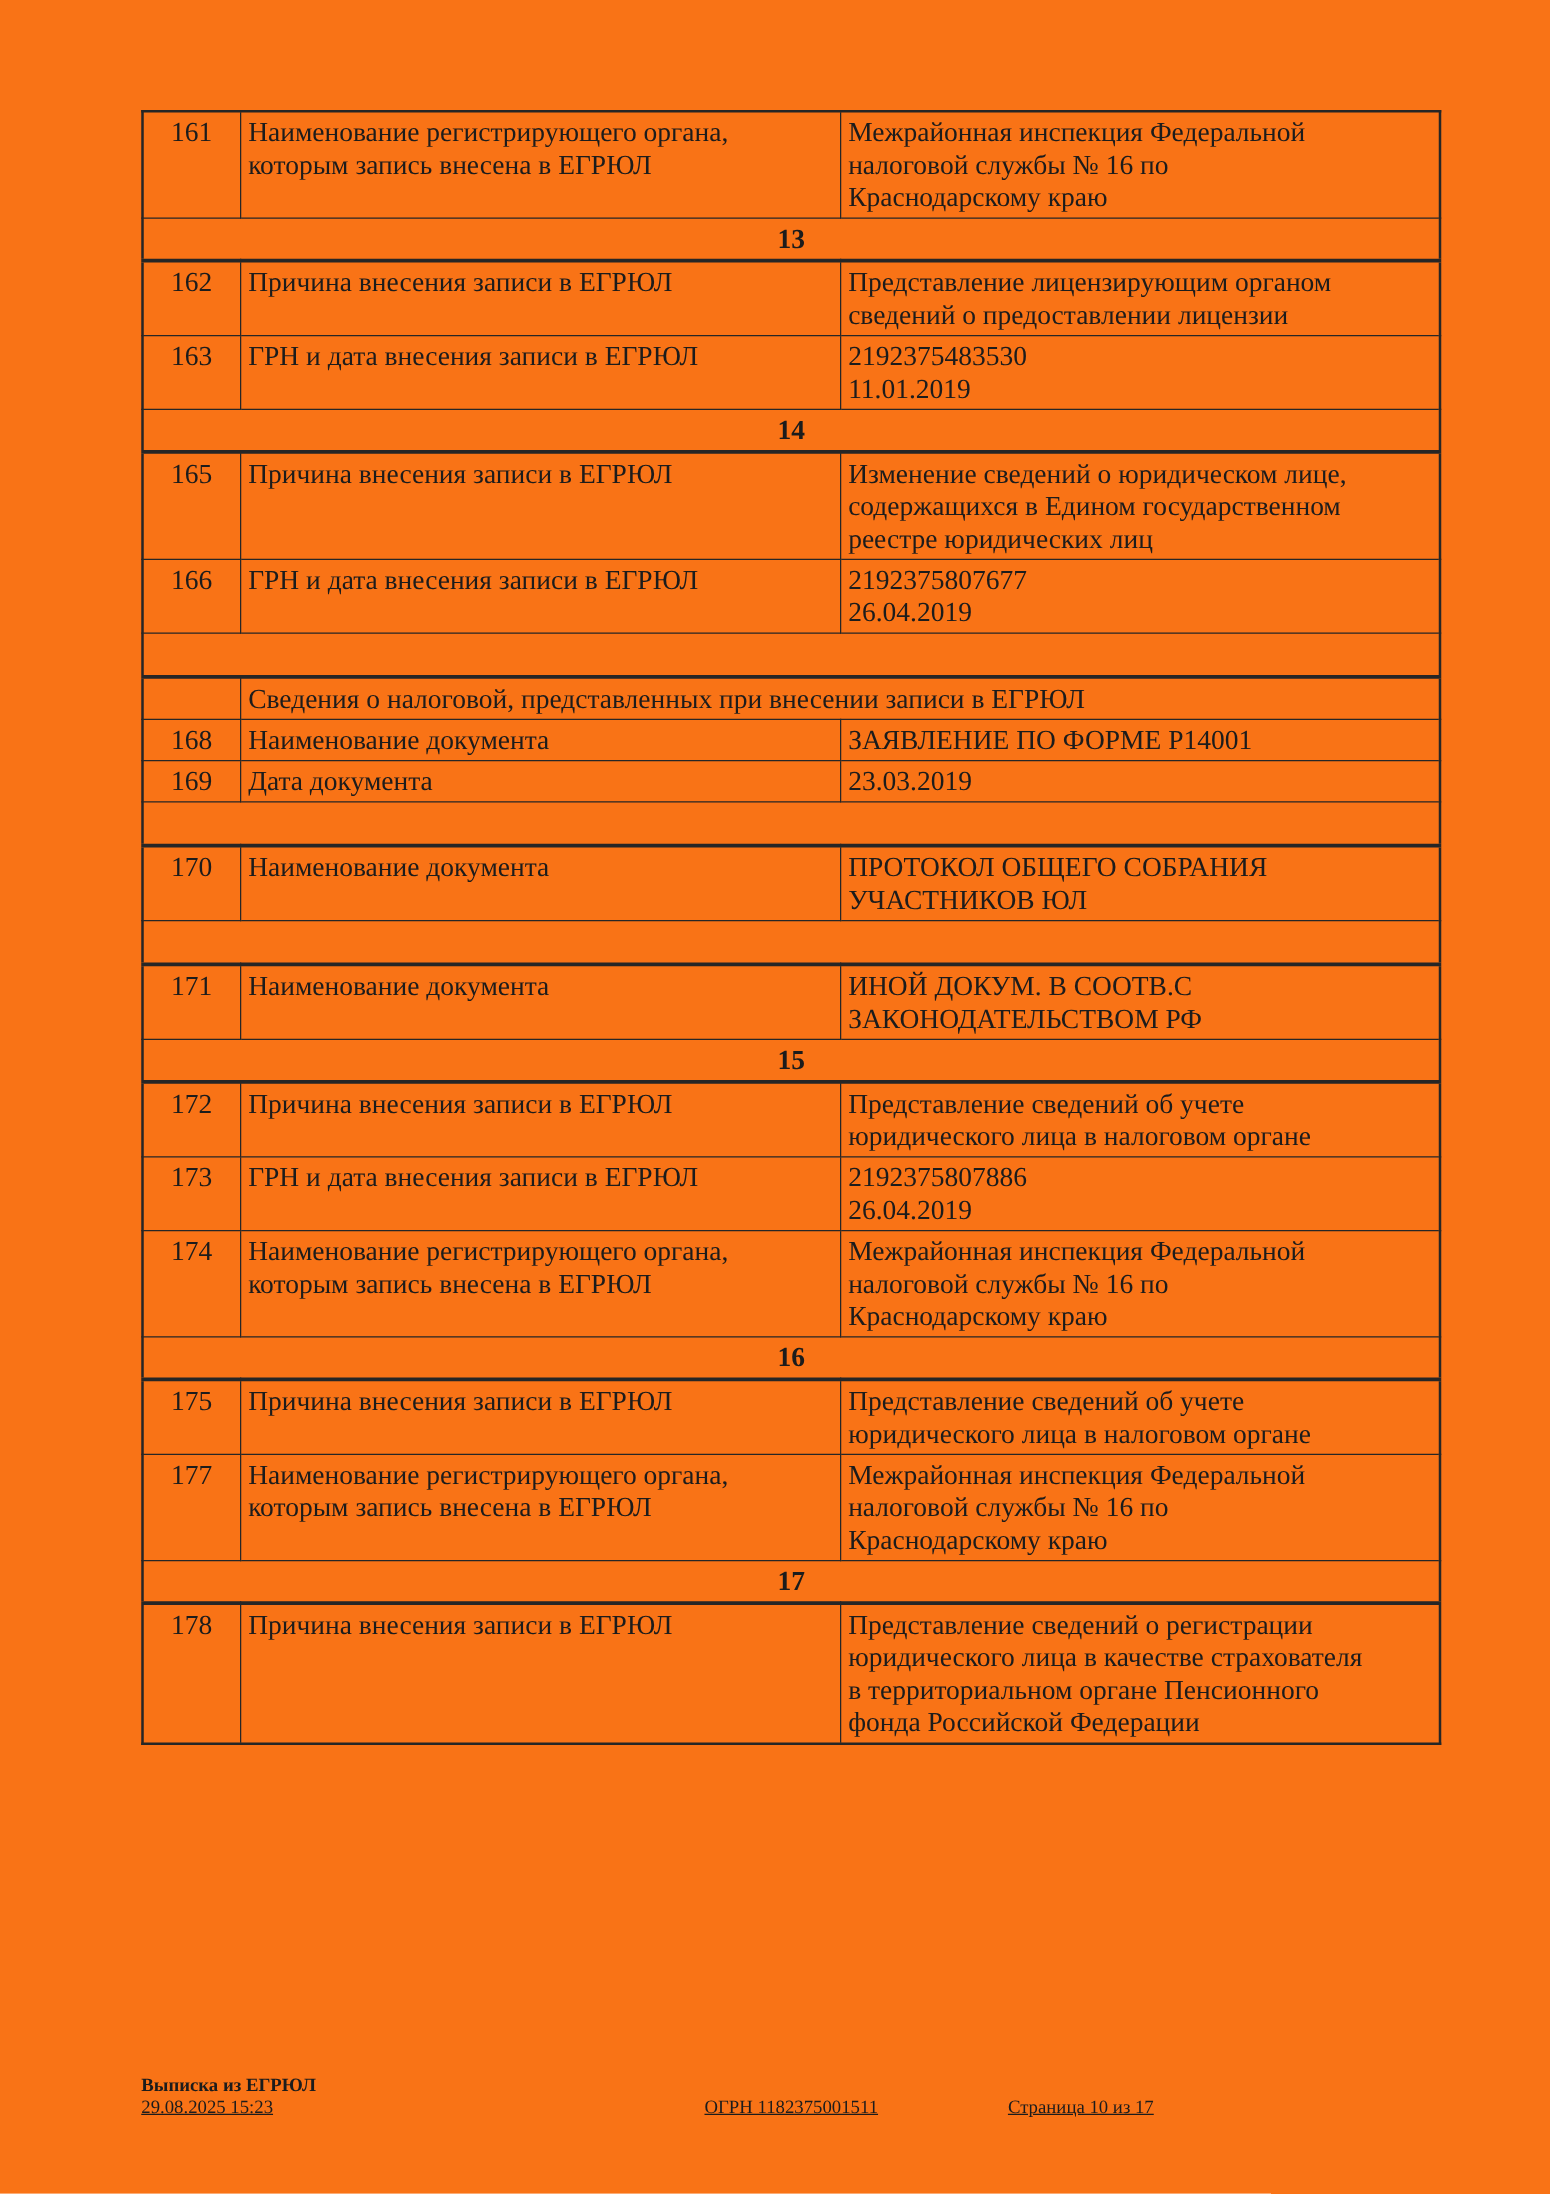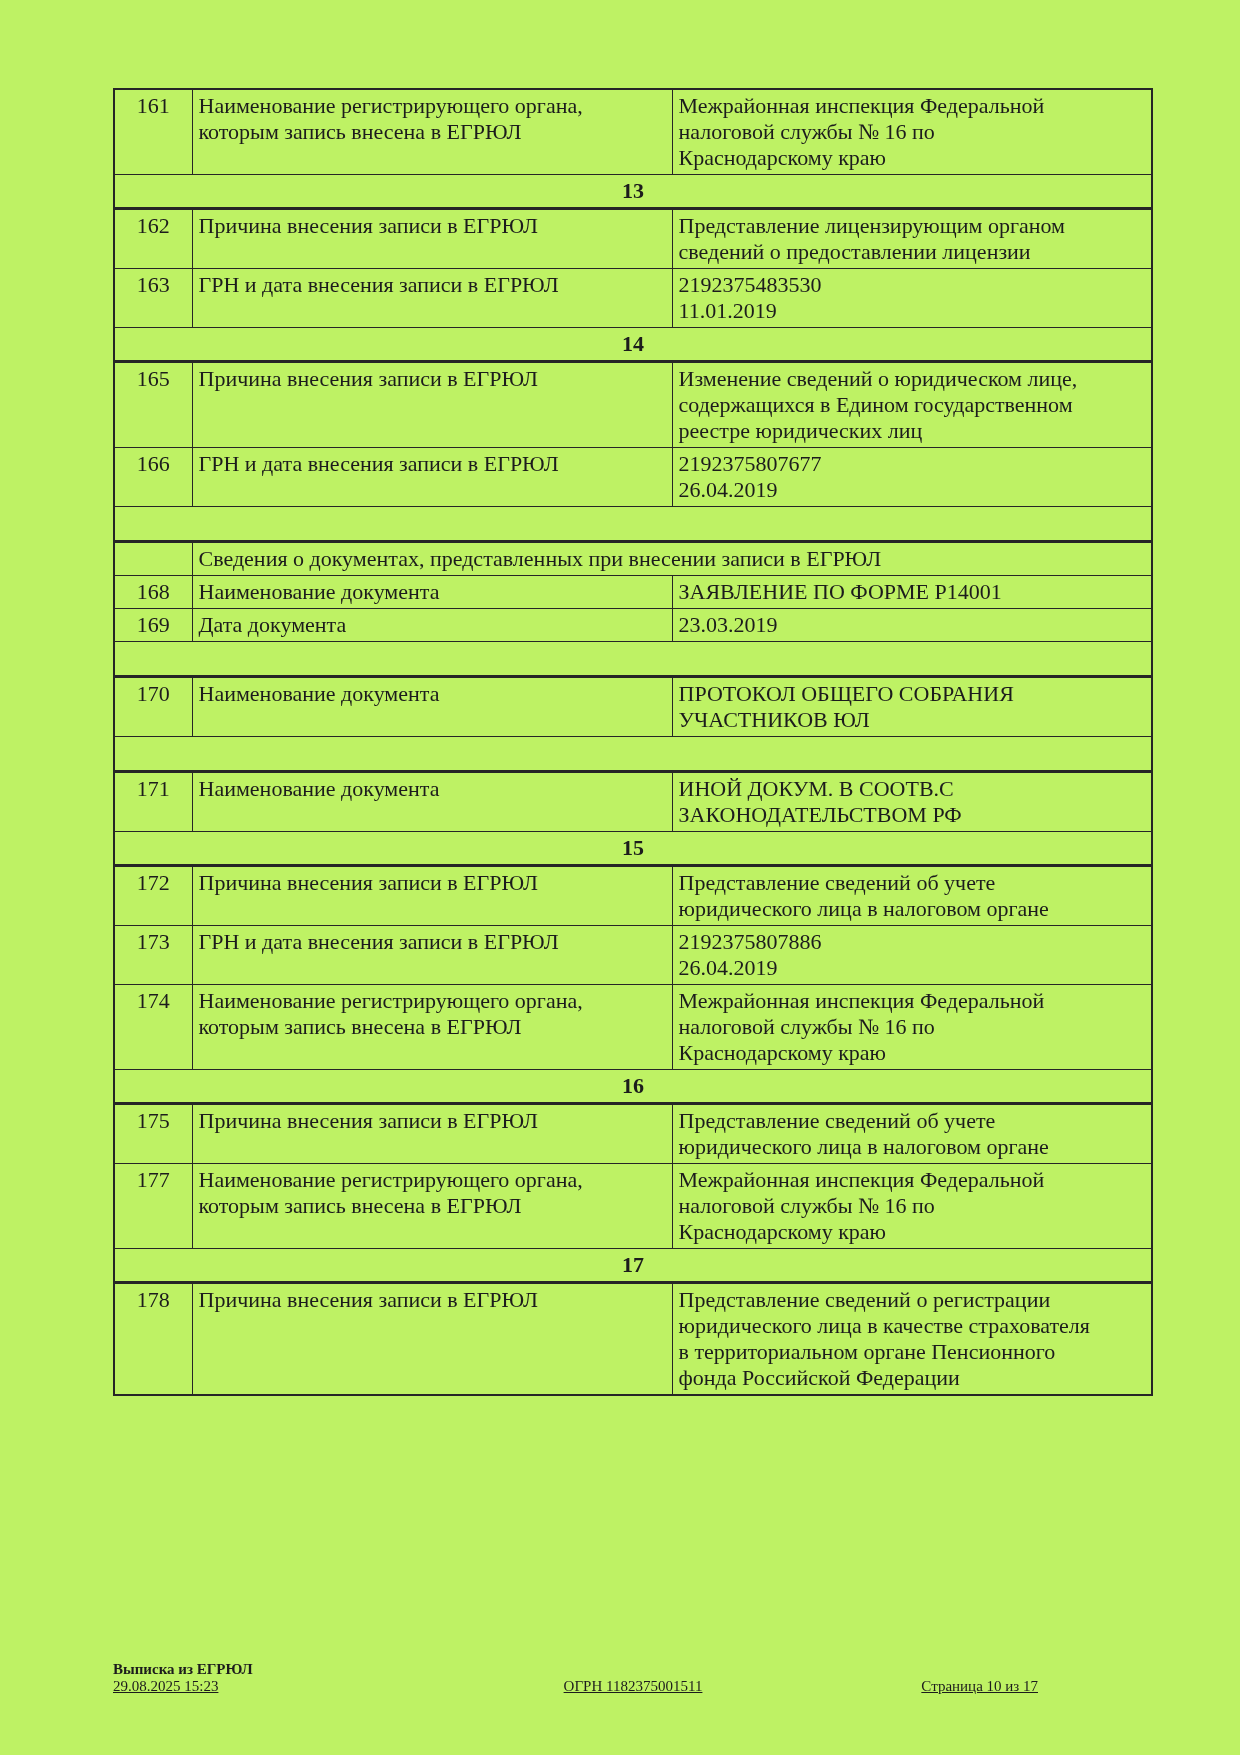--- a/index.html
+++ b/index.html
@@ -1,20 +1,20 @@
 <!DOCTYPE html>
 <html><head>
 <meta charset="utf-8">
 <style>
   html, body { margin: 0; padding: 0; background: #ffffff; }
   .page {
     position: relative;
     width: 1240px;
     height: 1755px;
-    background: #bef264;
+    background: #f97316;
     font-family: "Liberation Serif", "DejaVu Serif", serif;
     color: #1c1c1c;
     overflow: hidden;
   }
   table.doc {
     position: absolute;
     left: 113px;
     top: 88px;
     width: 1038px;
     border-collapse: collapse;
@@ -52,21 +52,21 @@
     left: 113px;
     top: 1661px;
     width: 1040px;
     font-size: 15px;
     line-height: 16px;
   }
   .f-title { font-weight: bold; font-family: Liberation Serif, serif; }
   .f-row { display: flex; margin-top: 1px; text-decoration: underline; }
   .f-left   { flex: 1; text-align: left; }
   .f-center { flex: 1; text-align: center; }
-  .f-right  { flex: 1; text-align: center; }
+  .f-right  { flex: 1; text-align: left; }
 </style>
 </head>
 <body>
 
 <div class="page">
 
   <table class="doc">
     <colgroup>
       <col class="c-num">
       <col class="c-label">
@@ -130,21 +130,21 @@
           <td class="field-value-cell">
             <div class="line">2192375807677</div>
             <div class="line">26.04.2019</div>
           </td>
         </tr>
         <tr class="spacer">
           <td class="spacer-cell" colspan="3"></td>
         </tr>
         <tr class="group-header">
           <td class="num"></td>
-          <td class="group-header-cell" colspan="2">Сведения о документах, представленных при внесении записи в ЕГРЮЛ</td>
+          <td class="group-header-cell" colspan="2">Сведения о налоговой, представленных при внесении записи в ЕГРЮЛ</td>
         </tr>
         <tr class="entry">
           <td class="num">168</td>
           <td class="field-name-cell">
             <div class="line">Наименование документа</div>
           </td>
           <td class="field-value-cell">
             <div class="line">ЗАЯВЛЕНИЕ ПО ФОРМЕ Р14001</div>
           </td>
         </tr>

